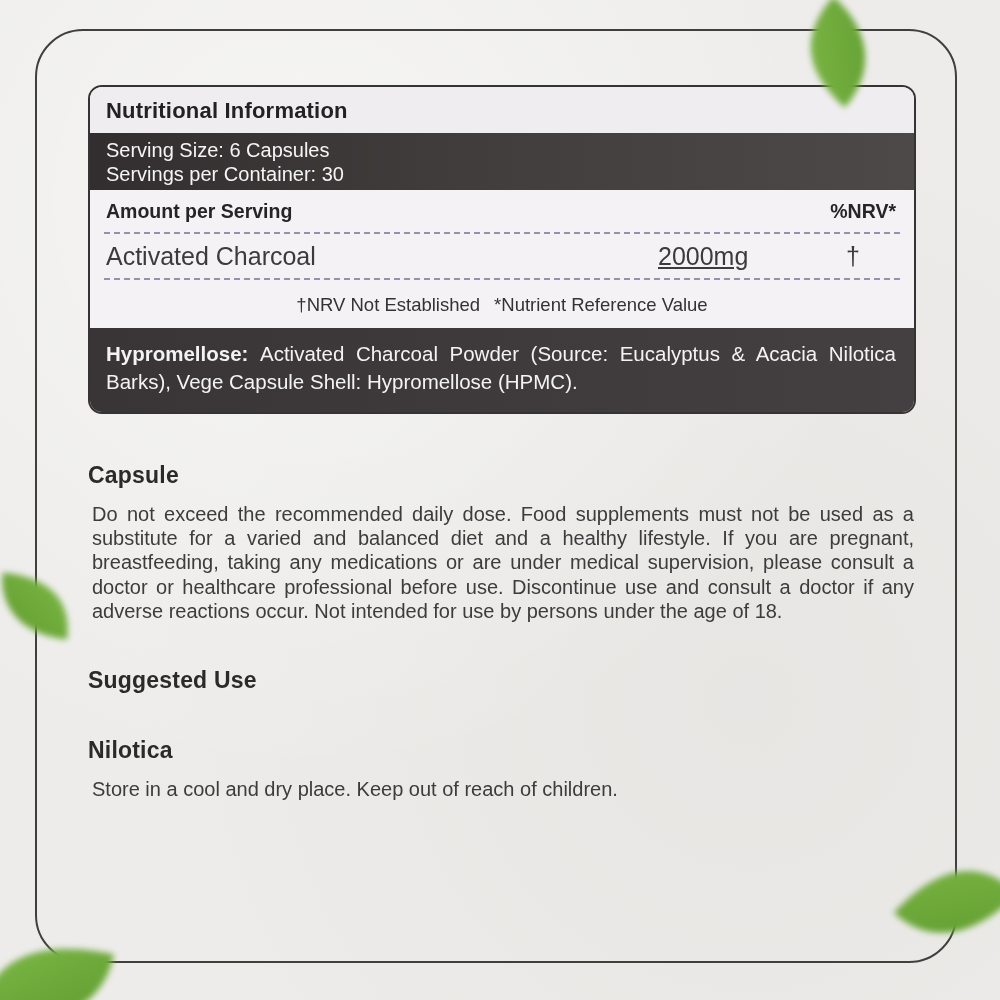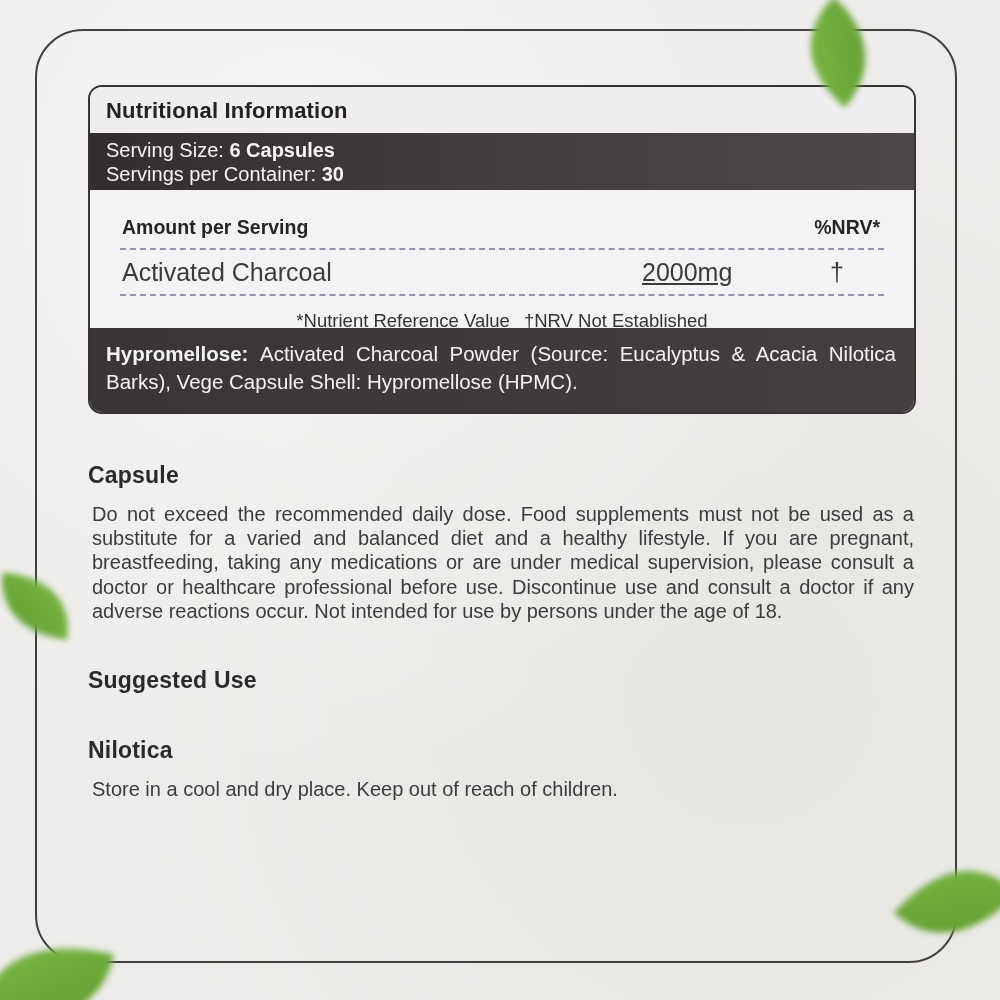--- a/index.html
+++ b/index.html
@@ -35,22 +35,22 @@
   .panel-title span{
     font-size:22px;font-weight:bold;color:#232122;letter-spacing:.2px;
   }
   .serving-bar{
     height:57px;box-sizing:border-box;
     background:linear-gradient(90deg,#322e2f 0%,#413d3d 45%,#4d4948 100%);
     color:#f6f5f5;padding:5px 16px;
     display:flex;flex-direction:column;justify-content:center;line-height:24px;
     font-size:20px;
   }
-  .serving-bar b{font-weight:bold;}
-  .table-area{padding:16px;}
+  .serving-bar b{font-weight:normal;}
+  .table-area{padding:0;}
   .trow{
     display:flex;align-items:center;padding:0 16px;box-sizing:border-box;
   }
   .trow .c-name{flex:1;}
   .trow .c-amount{width:150px;text-align:left;padding-right:46px;box-sizing:border-box;text-decoration:underline;}
   .trow .c-nrv{width:90px;text-align:center;}
   .t-head{height:42px;font-weight:bold;font-size:19.5px;color:#262425;}
   .t-head .c-nrv{text-align:right;padding-right:2px;}
   .dash{
     height:0;border-top:2px dashed #968fae;margin:0 14px;
@@ -107,22 +107,22 @@
       <div class="c-nrv">%NRV*</div>
     </div>
     <div class="dash"></div>
     <div class="trow t-row">
       <div class="c-name">Activated Charcoal</div>
       <div class="c-amount">2000mg</div>
       <div class="c-nrv">†</div>
     </div>
     <div class="dash"></div>
     <div class="t-foot">
+      <span>†NRV Not Established</span>
       <span>*Nutrient Reference Value</span>
-      <span>†NRV Not Established</span>
     </div>
   </div>
 
   <div class="ingredients">
     <b>Hypromellose: </b><span>Activated Charcoal Powder (Source: Eucalyptus &amp; Acacia Nilotica Barks), Vege Capsule Shell: Hypromellose (HPMC).</span>
   </div>
 </div>
 
 <div class="sections">
   <div class="section sec-advice">

